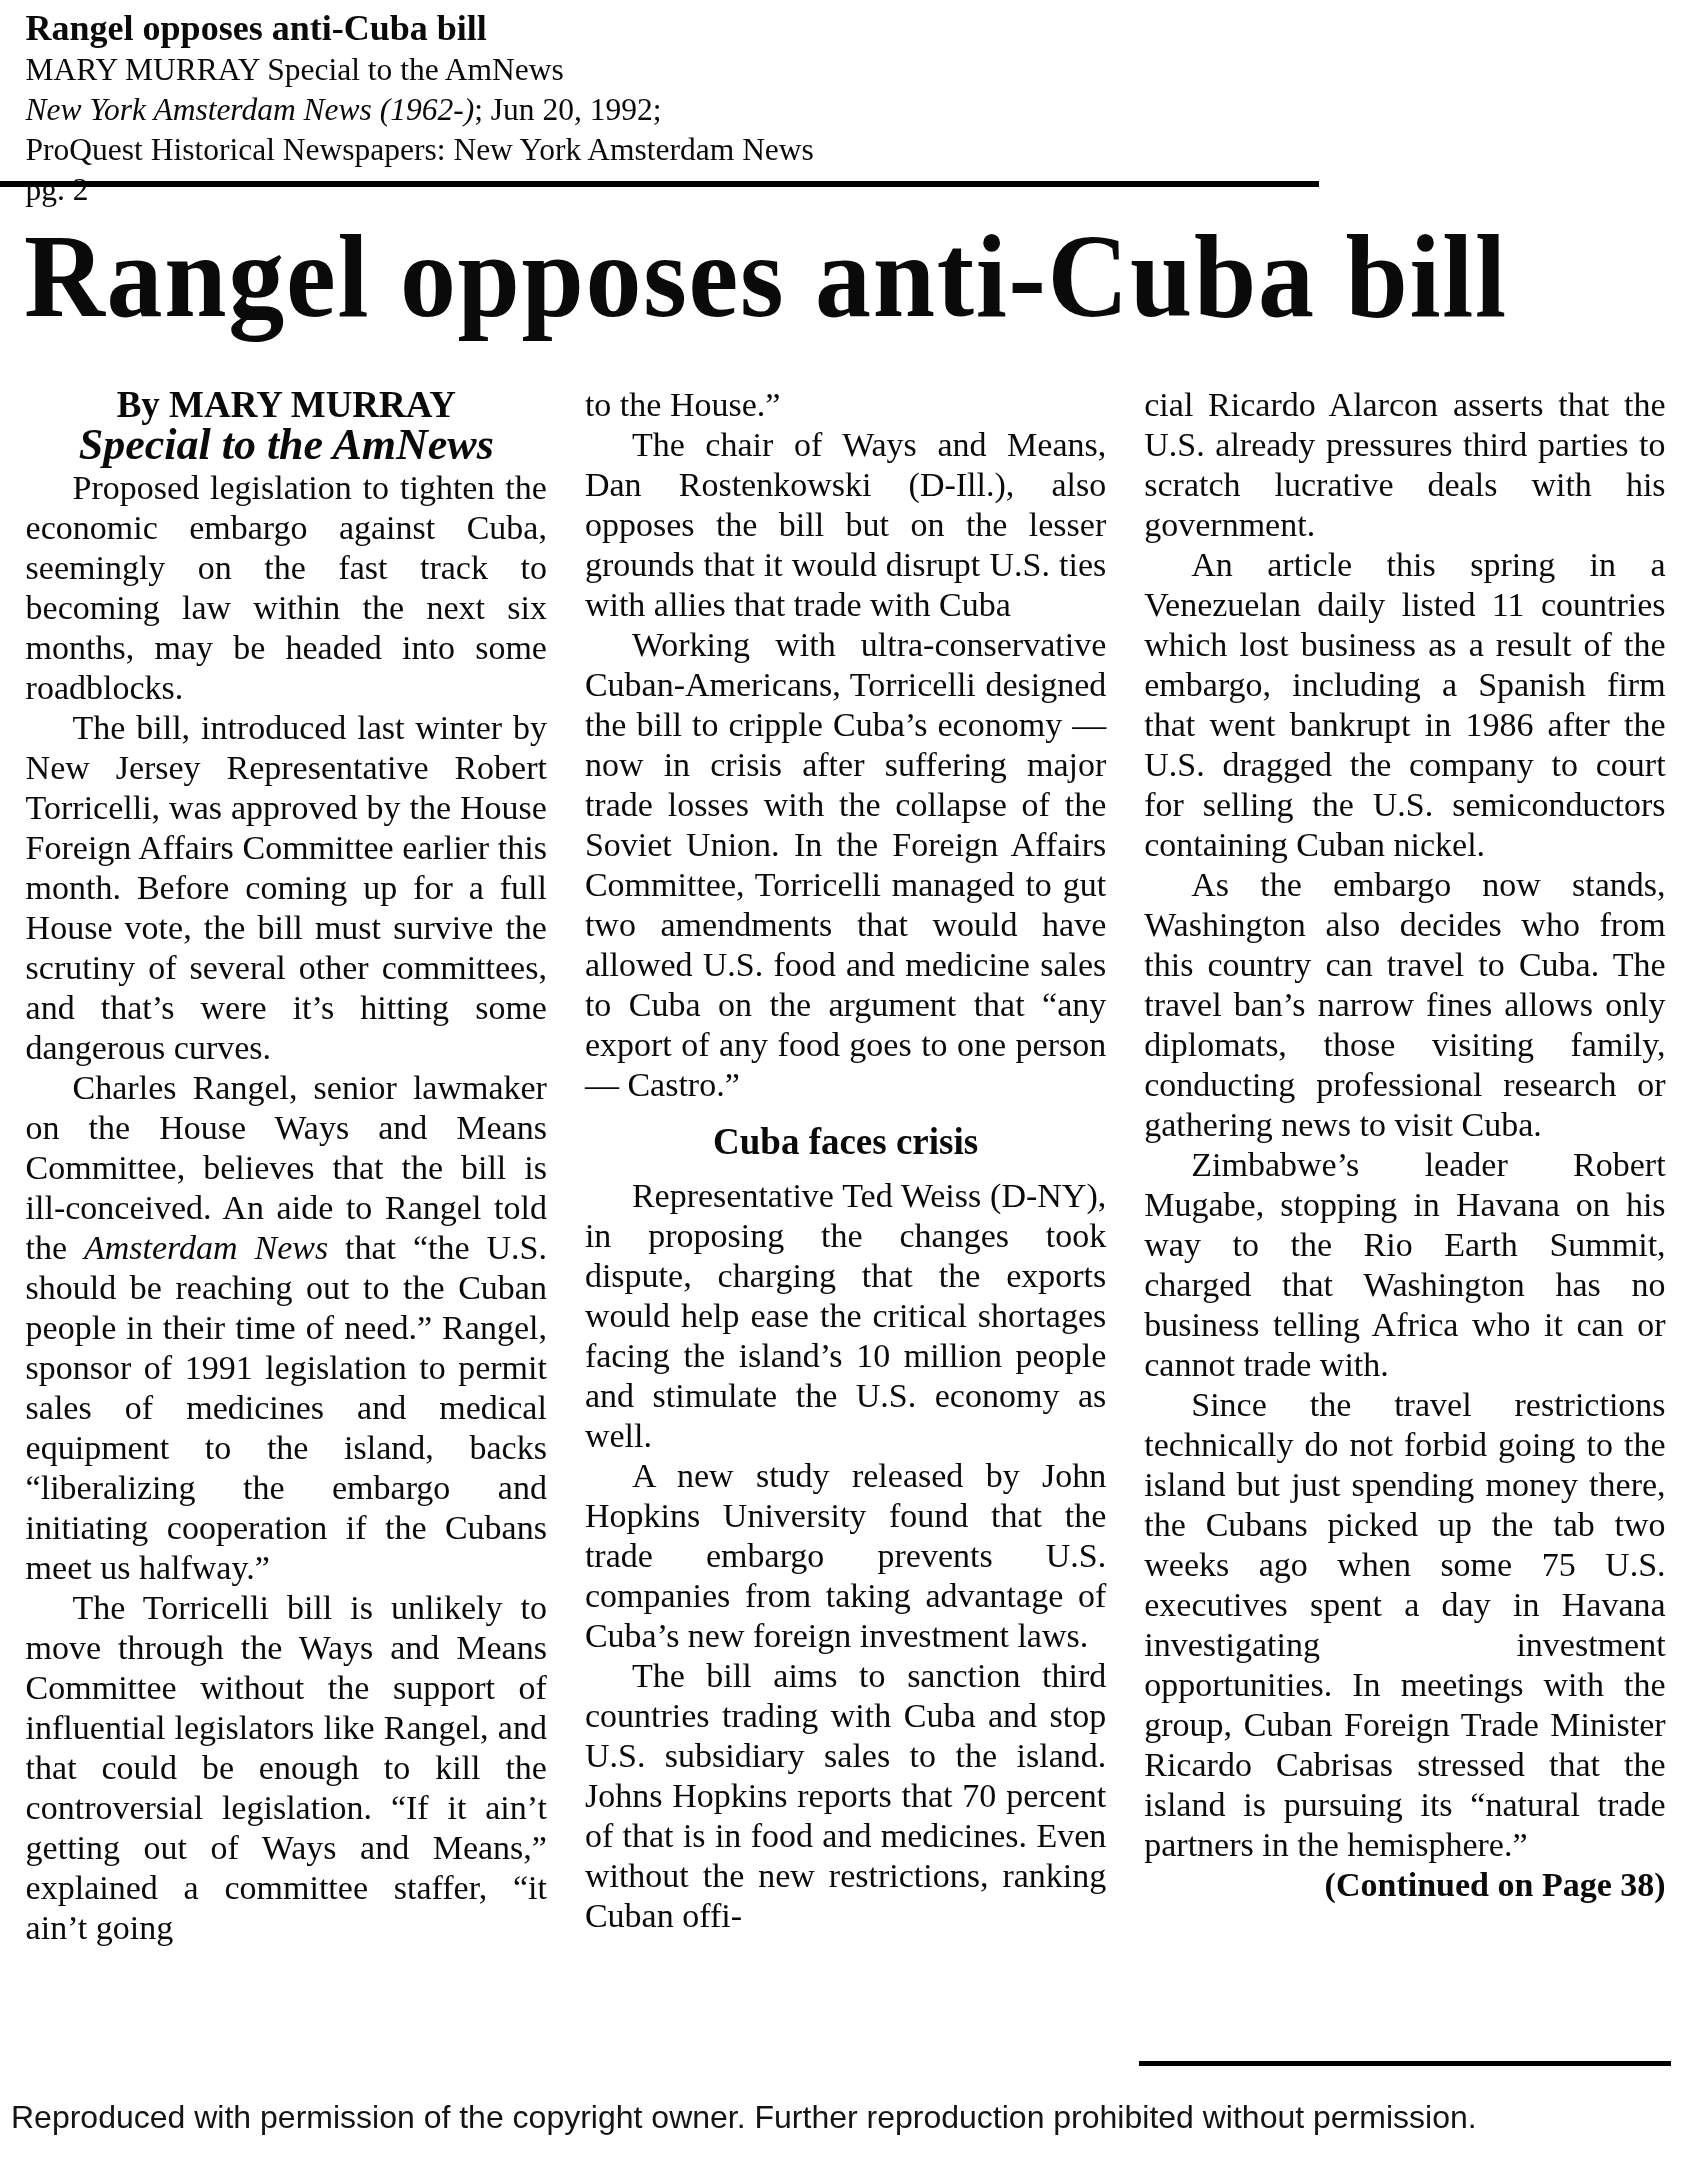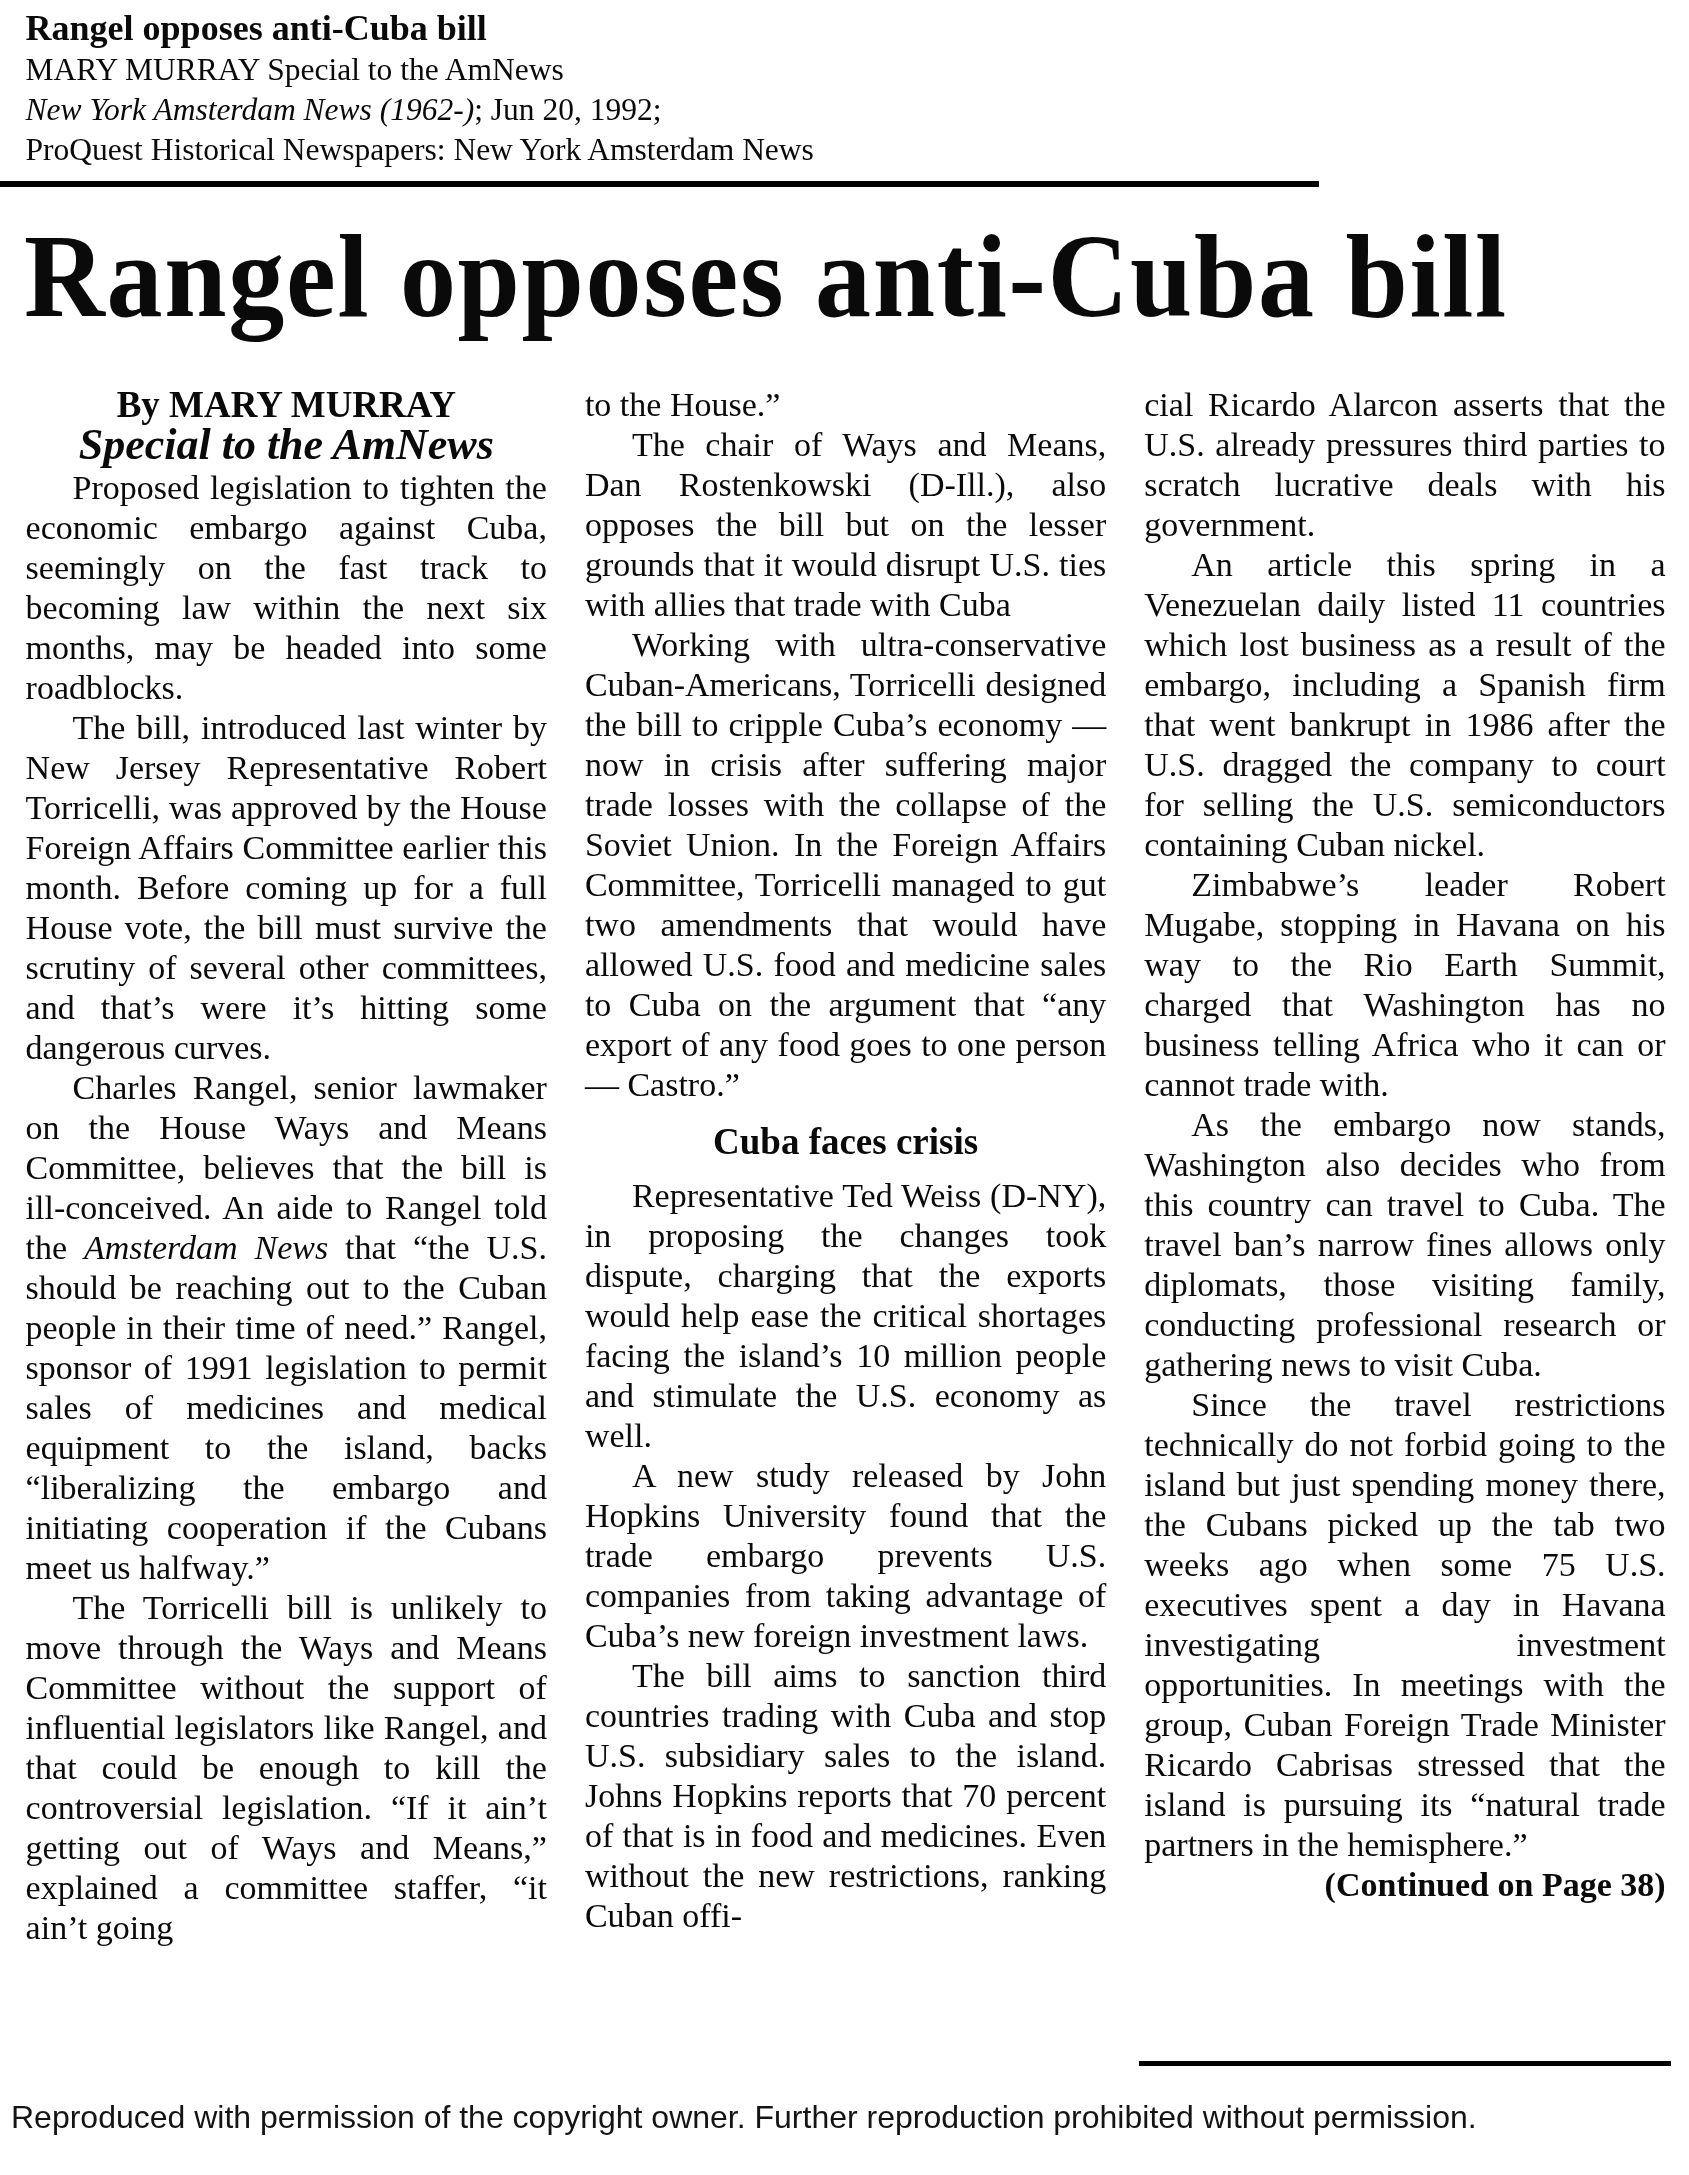--- a/index.html
+++ b/index.html
@@ -56,20 +56,21 @@
 </head>
 <body>
 
 <div class="page">
 
   <div class="pq-header">
     <div class="pq-title">Rangel opposes anti-Cuba bill</div>
     <div class="pq-author">MARY MURRAY Special to the AmNews</div>
     <div class="pq-pub"><em>New York Amsterdam News (1962-)</em><span>; Jun 20, 1992;</span></div>
     <div class="pq-db">ProQuest Historical Newspapers: New York Amsterdam News</div>
+    <div class="pq-page">pg. 2</div>
   </div>
 
   <div class="pq-rule"></div>
 
   <div class="headline">Rangel opposes anti-Cuba bill</div>
 
   <div class="columns">
 
     <div class="col">
       <div class="byline-by">By MARY MURRAY</div>
@@ -86,22 +87,22 @@
       <p class="indent">Working with ultra-conservative Cuban-Americans, Torricelli designed the bill to cripple Cuba’s economy — now in crisis after suffering major trade losses with the collapse of the Soviet Union. In the Foreign Affairs Committee, Torricelli managed to gut two amendments that would have allowed U.S. food and medicine sales to Cuba on the argument that “any export of any food goes to one person — Castro.”</p>
       <div class="subhead">Cuba faces crisis</div>
       <p class="indent">Representative Ted Weiss (D-NY), in proposing the changes took dispute, charging that the exports would help ease the critical shortages facing the island’s 10 million people and stimulate the U.S. economy as well.</p>
       <p class="indent">A new study released by John Hopkins University found that the trade embargo prevents U.S. companies from taking advantage of Cuba’s new foreign investment laws.</p>
       <p class="indent">The bill aims to sanction third countries trading with Cuba and stop U.S. subsidiary sales to the island. Johns Hopkins reports that 70 percent of that is in food and medicines. Even without the new restrictions, ranking Cuban offi-</p>
     </div>
 
     <div class="col">
       <p>cial Ricardo Alarcon asserts that the U.S. already pressures third parties to scratch lucrative deals with his government.</p>
       <p class="indent">An article this spring in a Venezuelan daily listed 11 countries which lost business as a result of the embargo, including a Spanish firm that went bankrupt in 1986 after the U.S. dragged the company to court for selling the U.S. semiconductors containing Cuban nickel.</p>
+      <p class="indent">As the embargo now stands, Washington also decides who from this country can travel to Cuba. The travel ban’s narrow fines allows only diplomats, those visiting family, conducting professional research or gathering news to visit Cuba.</p>
       <p class="indent">Zimbabwe’s leader Robert Mugabe, stopping in Havana on his way to the Rio Earth Summit, charged that Washington has no business telling Africa who it can or cannot trade with.</p>
-      <p class="indent">As the embargo now stands, Washington also decides who from this country can travel to Cuba. The travel ban’s narrow fines allows only diplomats, those visiting family, conducting professional research or gathering news to visit Cuba.</p>
       <p class="indent">Since the travel restrictions technically do not forbid going to the island but just spending money there, the Cubans picked up the tab two weeks ago when some 75 U.S. executives spent a day in Havana investigating investment opportunities. In meetings with the group, Cuban Foreign Trade Minister Ricardo Cabrisas stressed that the island is pursuing its “natural trade partners in the hemisphere.”</p>
       <p class="continued">(Continued on Page 38)</p>
     </div>
 
   </div>
 
   <div class="col3-rule"></div>
 
   <div class="perm-footer">Reproduced with permission of the copyright owner.  Further reproduction prohibited without permission.</div>
 

